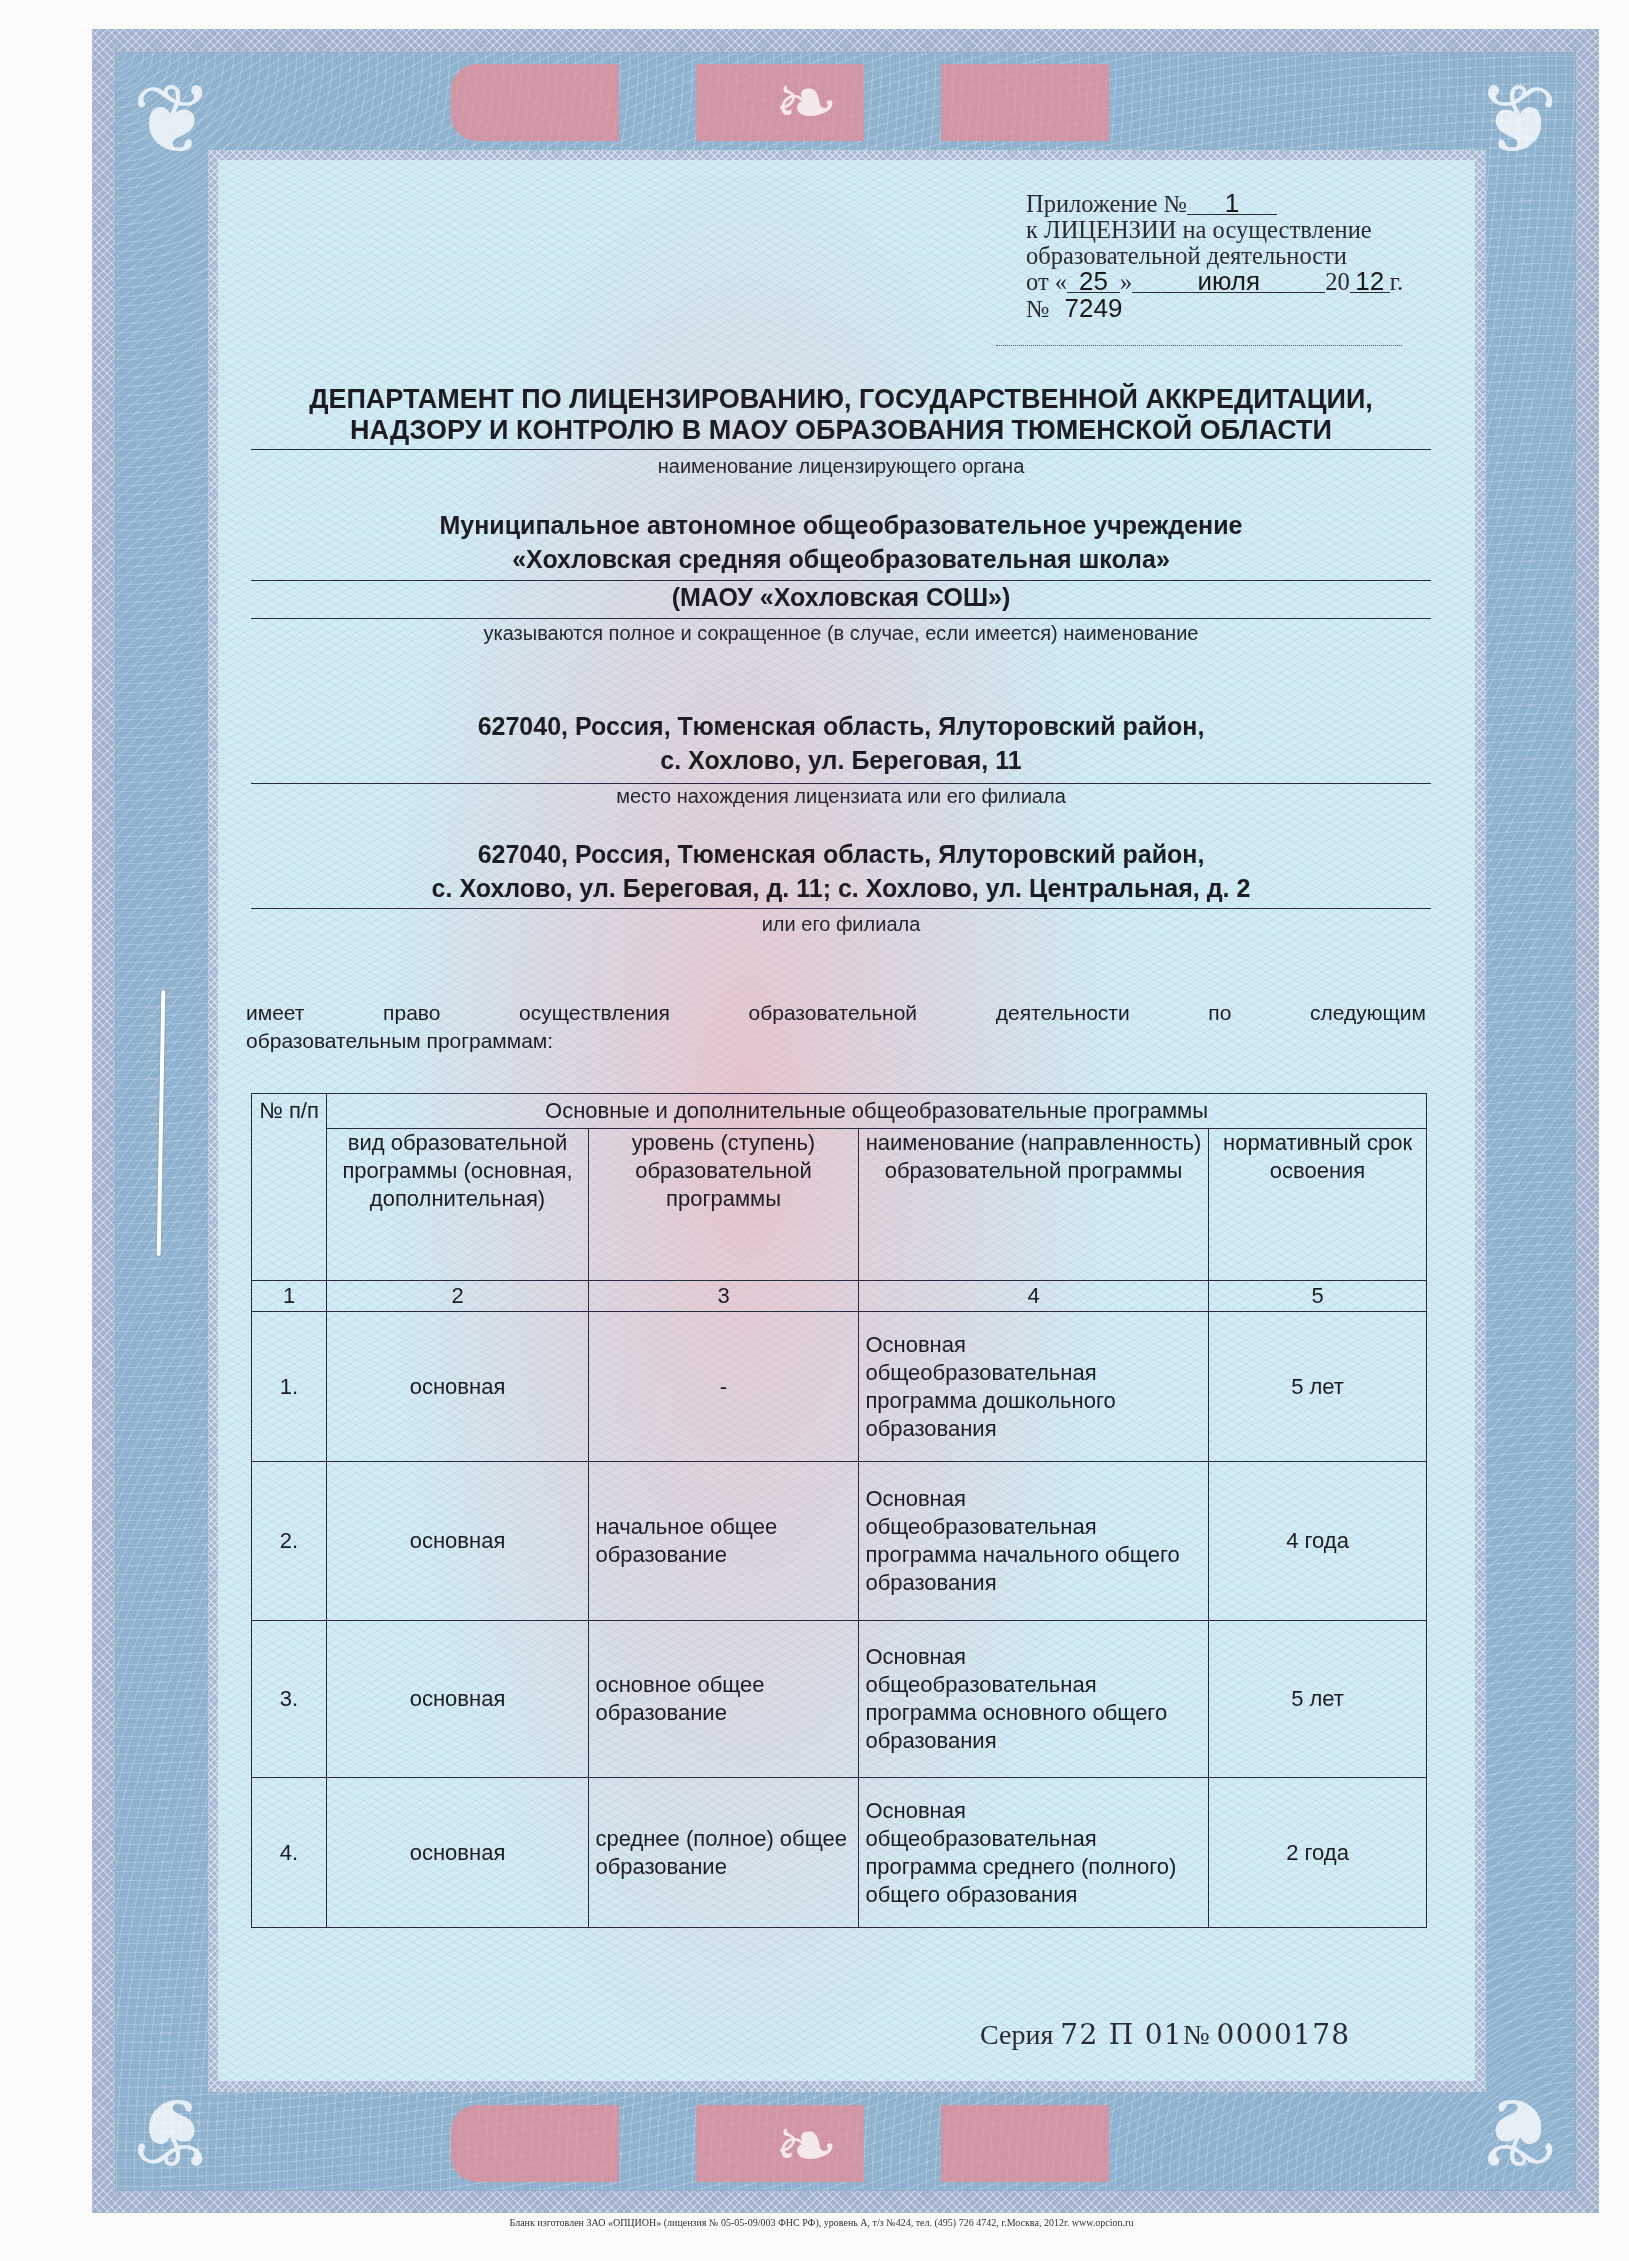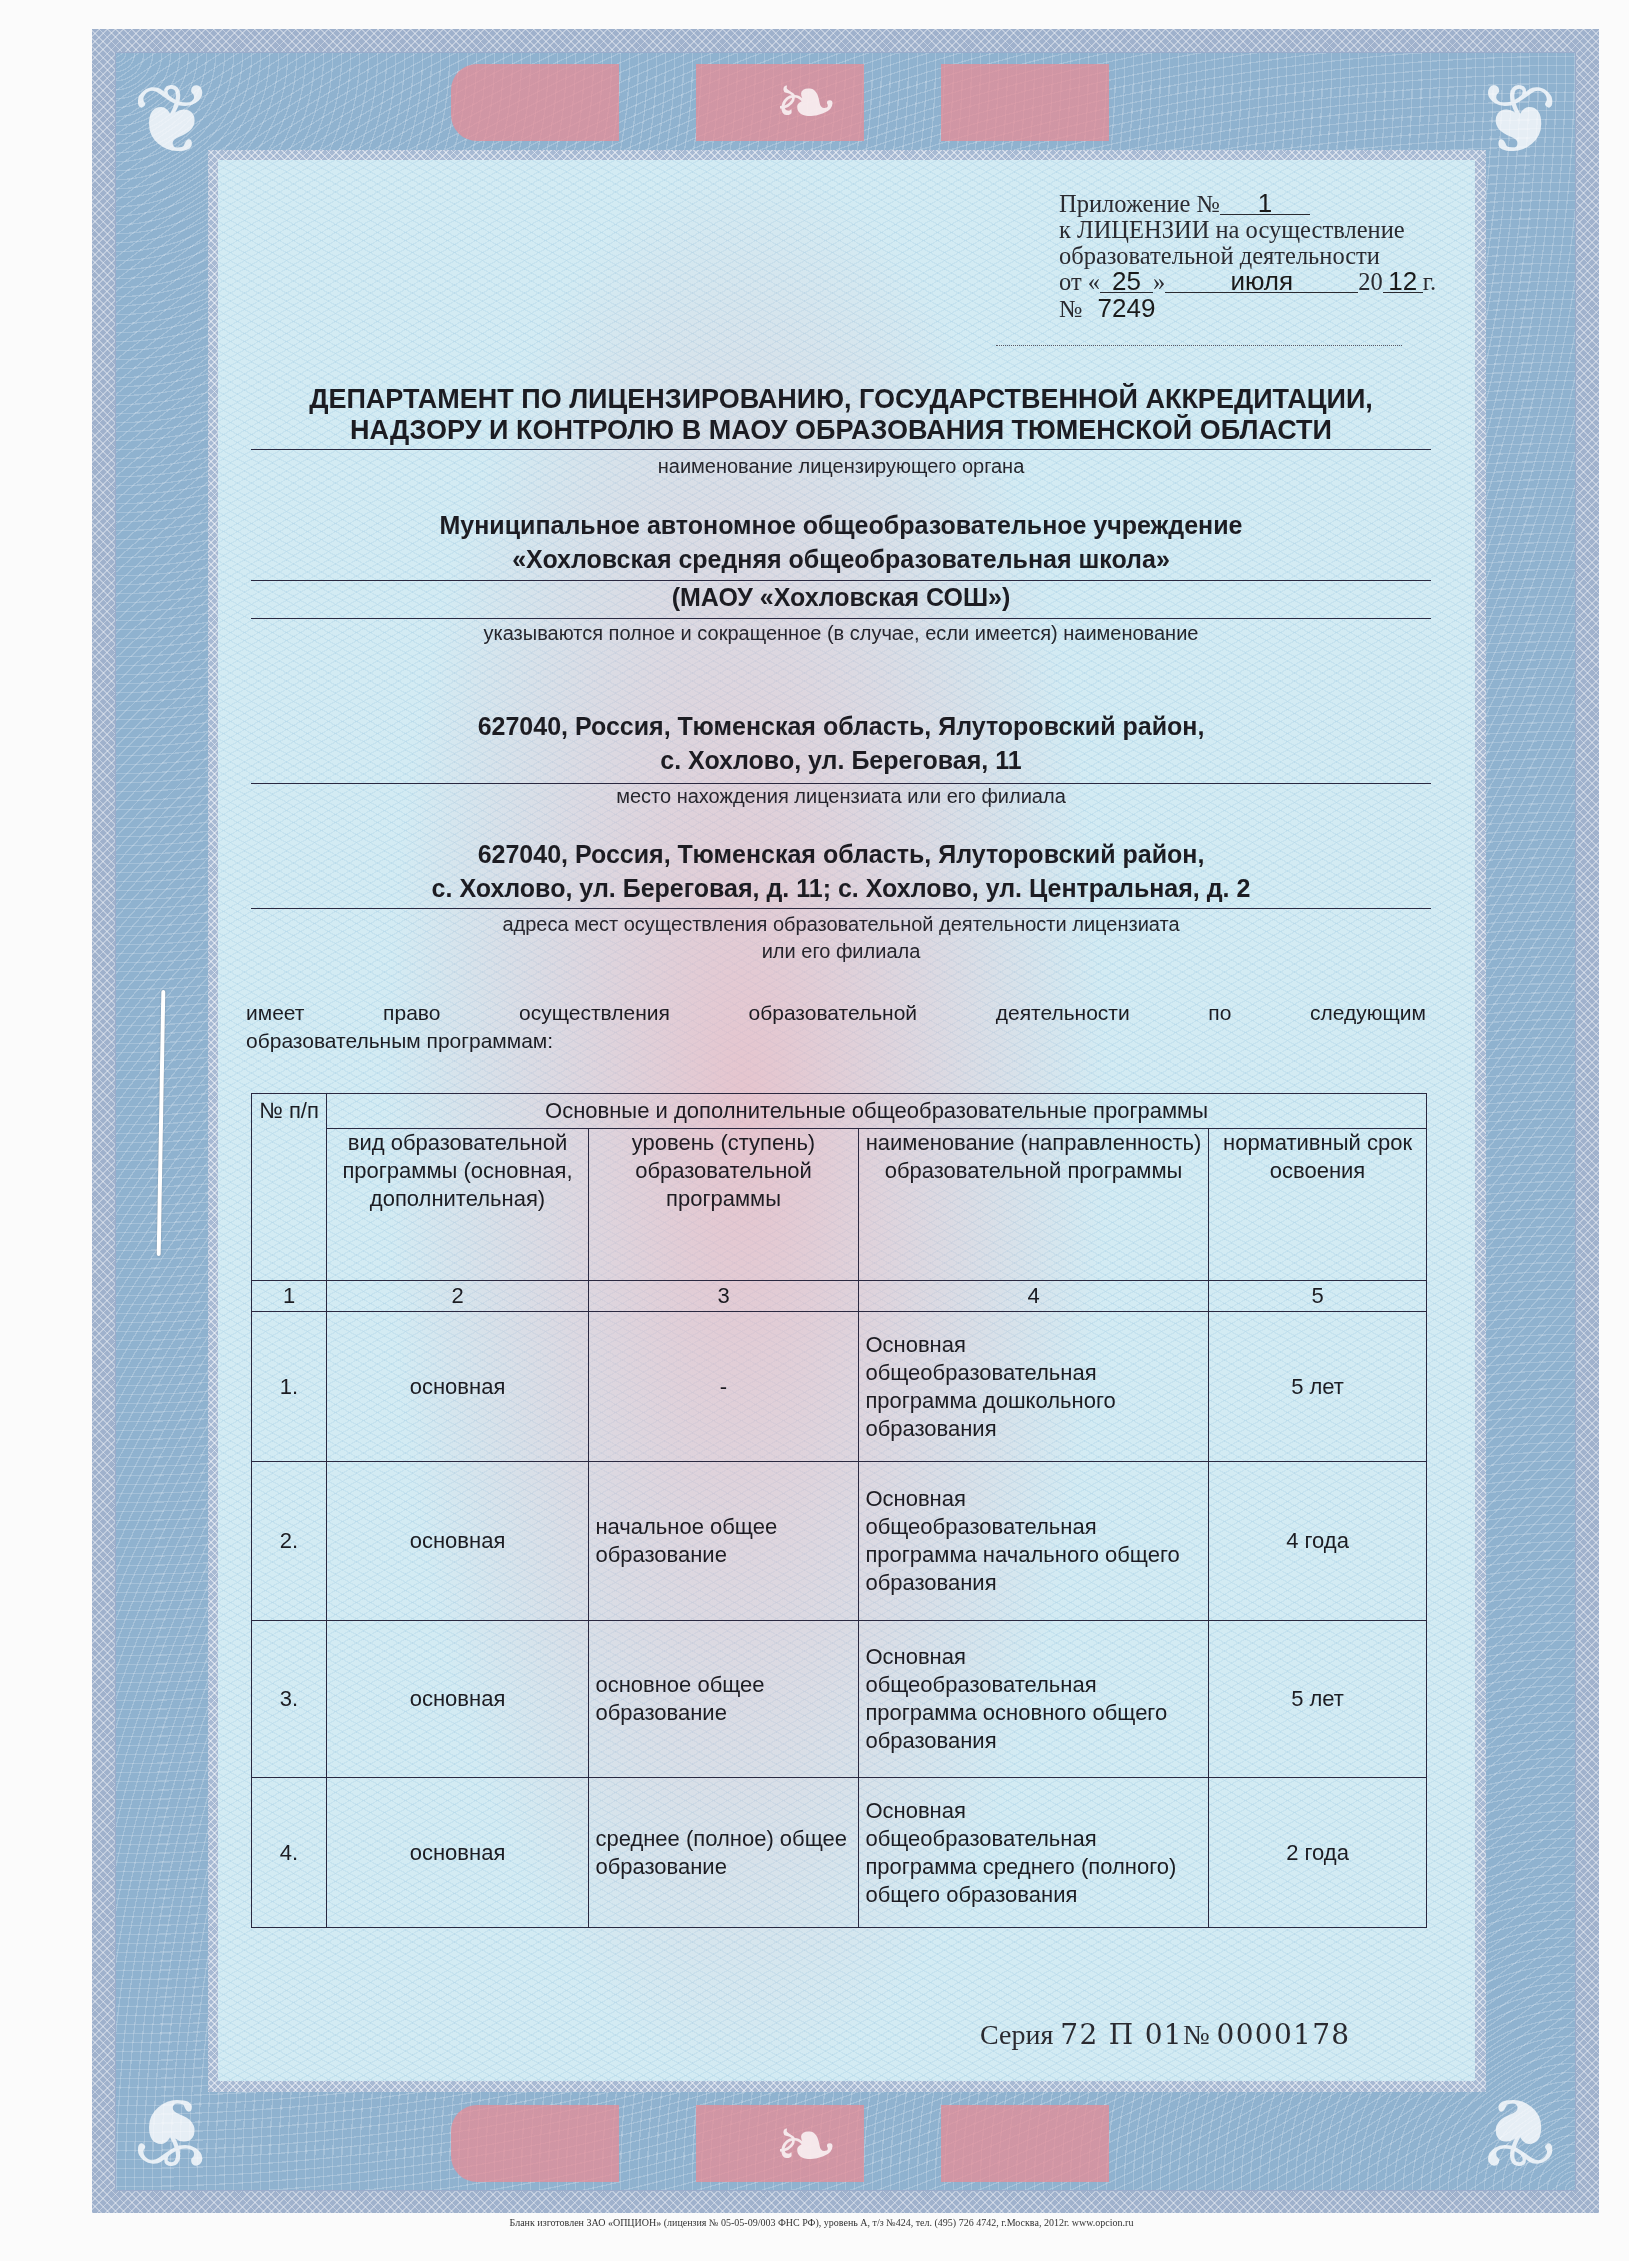--- a/index.html
+++ b/index.html
@@ -53,21 +53,21 @@
     position: absolute; color: rgba(255,255,255,0.78); font-family: "DejaVu Serif", serif;
     font-size: 97px; line-height: 1;
   }
   .binding-thread {
     position: absolute; left: 159px; top: 990px; width: 3.9px; height: 266px;
     background: #ffffff; border-radius: 1.9px; box-shadow: 0 0 1.3px rgba(80,80,90,0.6);
     transform: rotate(1deg);
   }
   
   .annex {
-    position: absolute; left: 1059px; top: 191px; width: 413px;
+    position: absolute; left: 1026px; top: 191px; width: 413px;
     font-family: "Liberation Serif", serif; font-size: 24.5px; line-height: 26px; color: #2a2a30;
   }
   .annex .fill { font-family: "Liberation Sans", sans-serif; font-size: 26px; color: #1a1a1a; }
   .annex .ul { display: inline-block; border-bottom: 1.3px solid #2a2a30; text-align: center; line-height: 22px; }
   .microline {
     position: absolute; left: 996px; top: 342px; width: 406px; height: 2.6px;
     border-bottom: 1.9px dotted #5a5a66;
   }
   .centered { position: absolute; left: 251px; width: 1180px; text-align: center; }
   .org-name { top: 384px; font-size: 27px; font-weight: bold; line-height: 31px; }
@@ -156,21 +156,20 @@
 </div>
 <div class="rule" style="top:783px;"></div>
 <div class="centered caption" style="top:785px;">место нахождения лицензиата или его филиала</div>
 
 <div class="centered licensee" style="top:837px;">
   <div>627040, Россия, Тюменская область, Ялуторовский район,</div>
   <div>с. Хохлово, ул. Береговая, д. 11; с. Хохлово, ул. Центральная, д. 2</div>
 </div>
 <div class="rule" style="top:908px;"></div>
 <div class="centered caption" style="top:911px;line-height:27px;">
-  <div>адреса мест осуществления образовательной деятельности лицензиата</div>
   <div>или его филиала</div>
 </div>
 
 <div class="intro">
   <div class="l1">
     <span>имеет</span>
     <span>право</span>
     <span>осуществления</span>
     <span>образовательной</span>
     <span>деятельности</span>

